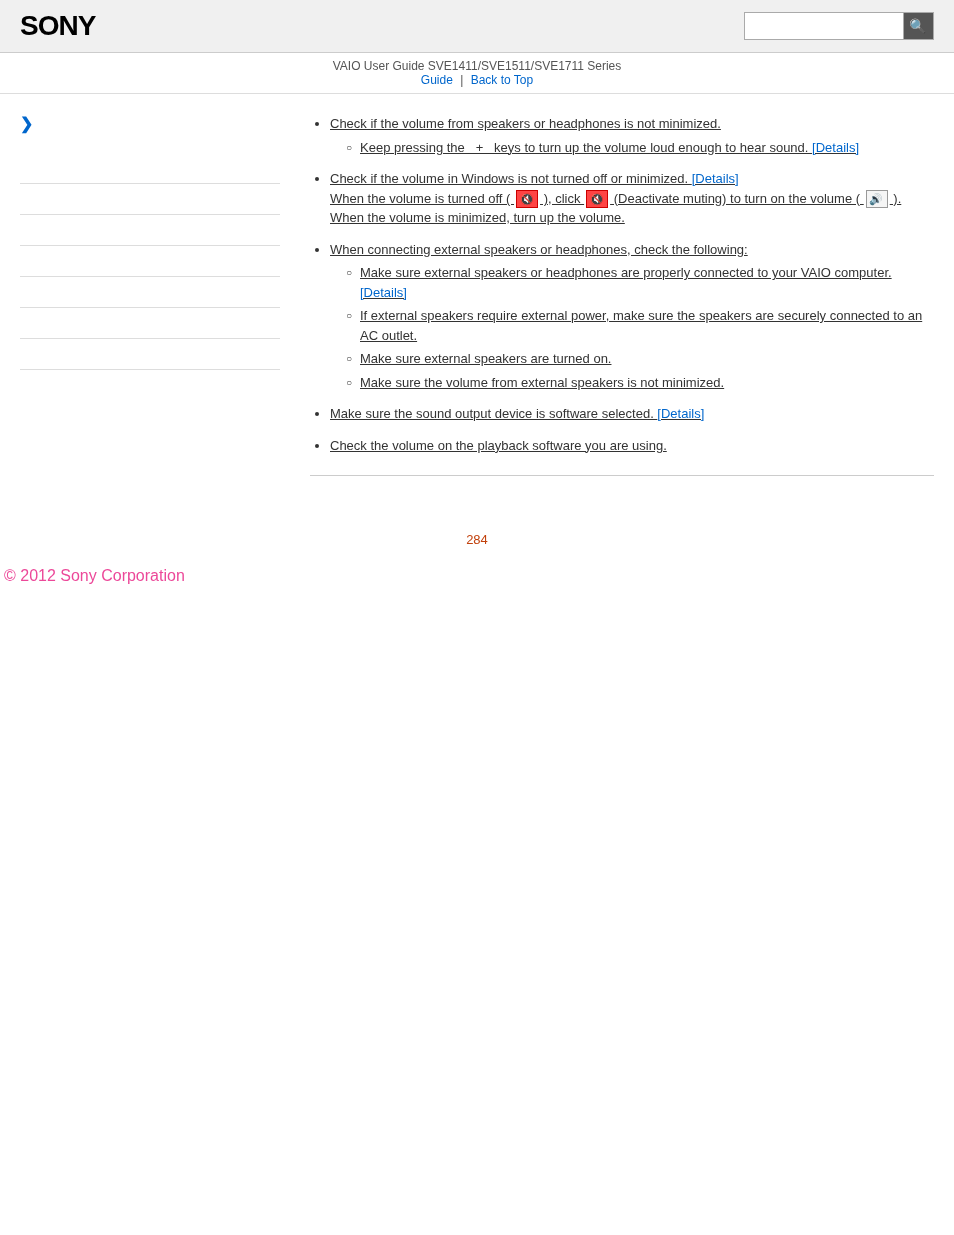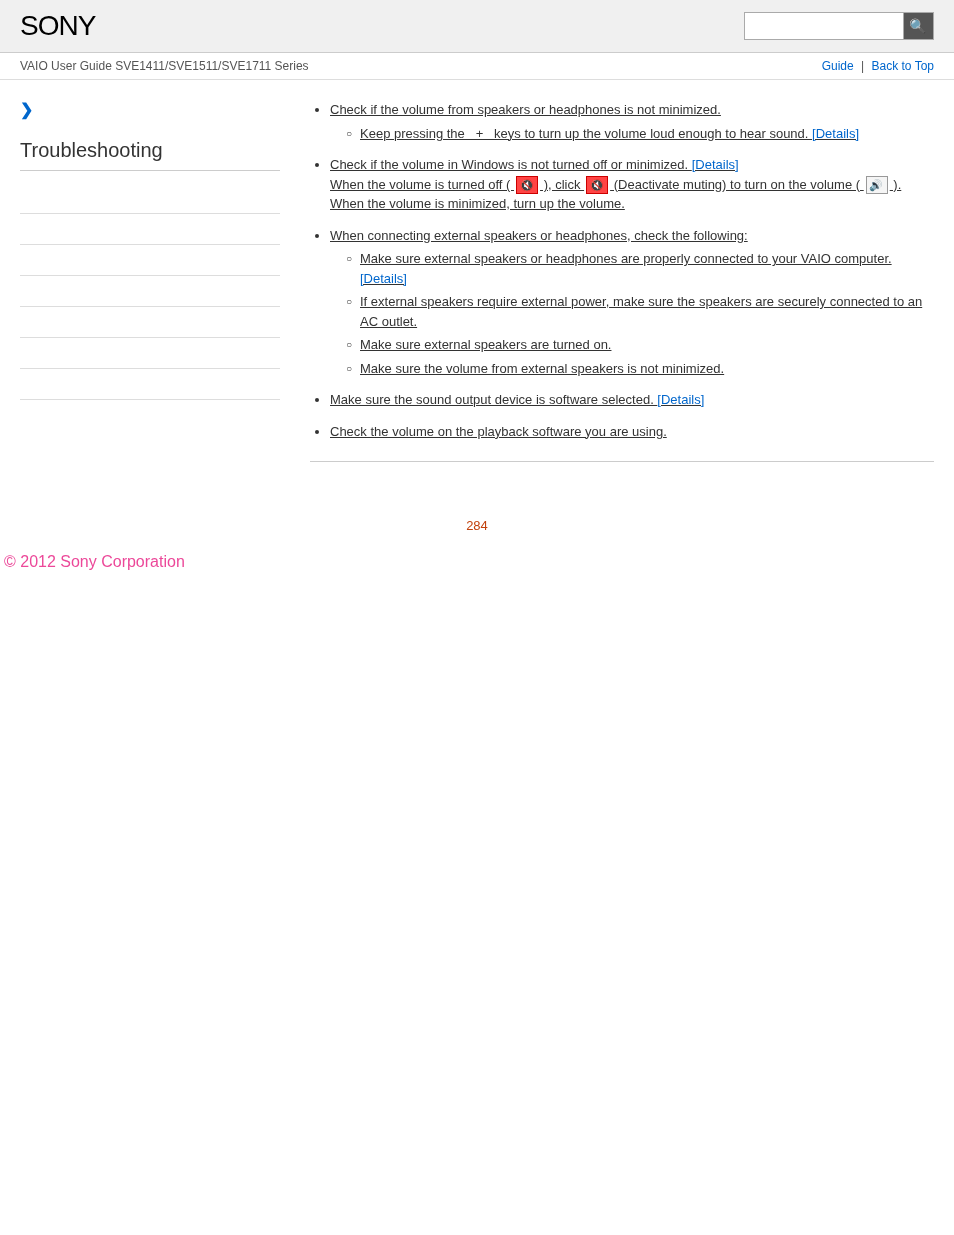--- a/index.html
+++ b/index.html
@@ -16,21 +16,21 @@
     .header {
       display: flex;
       align-items: center;
       justify-content: space-between;
       padding: 10px 20px 10px 20px;
       border-bottom: 1px solid #ccc;
       background: #f0f0f0;
     }
     .sony-logo {
       font-size: 28px;
-      font-weight: normal;
+      font-weight: bold;
       letter-spacing: -1px;
       color: #000;
       font-family: Arial, sans-serif;
     }
     .search-box-container {
       display: flex;
       align-items: center;
       gap: 0;
     }
     .search-input {
@@ -56,20 +56,21 @@
     }
 
     
     .nav-bar {
       display: flex;
       align-items: center;
       justify-content: space-between;
       padding: 6px 20px;
       border-bottom: 1px solid #ddd;
       background: #fff;
+      flex-direction: column;
     }
     .nav-breadcrumb {
       font-size: 12px;
       color: #555;
     }
     .nav-links {
       font-size: 12px;
     }
     .nav-links a {
       color: #0066cc;
@@ -217,21 +218,20 @@
     <a href="#" class="link-blue">Guide</a>
     <span class="separator"> | </span>
     <a href="#" class="link-blue">Back to Top</a>
   </div>
 </div>
 
 <div class="main-content">
 
   <div class="sidebar">
     <div class="sidebar-chevron">❯</div>
-    <div class="sidebar-title">Troubleshooting</div>
     <ul class="sidebar-nav-items">
       <li>&nbsp;</li>
       <li>&nbsp;</li>
       <li>&nbsp;</li>
       <li>&nbsp;</li>
       <li>&nbsp;</li>
       <li>&nbsp;</li>
       <li>&nbsp;</li>
     </ul>
   </div>

